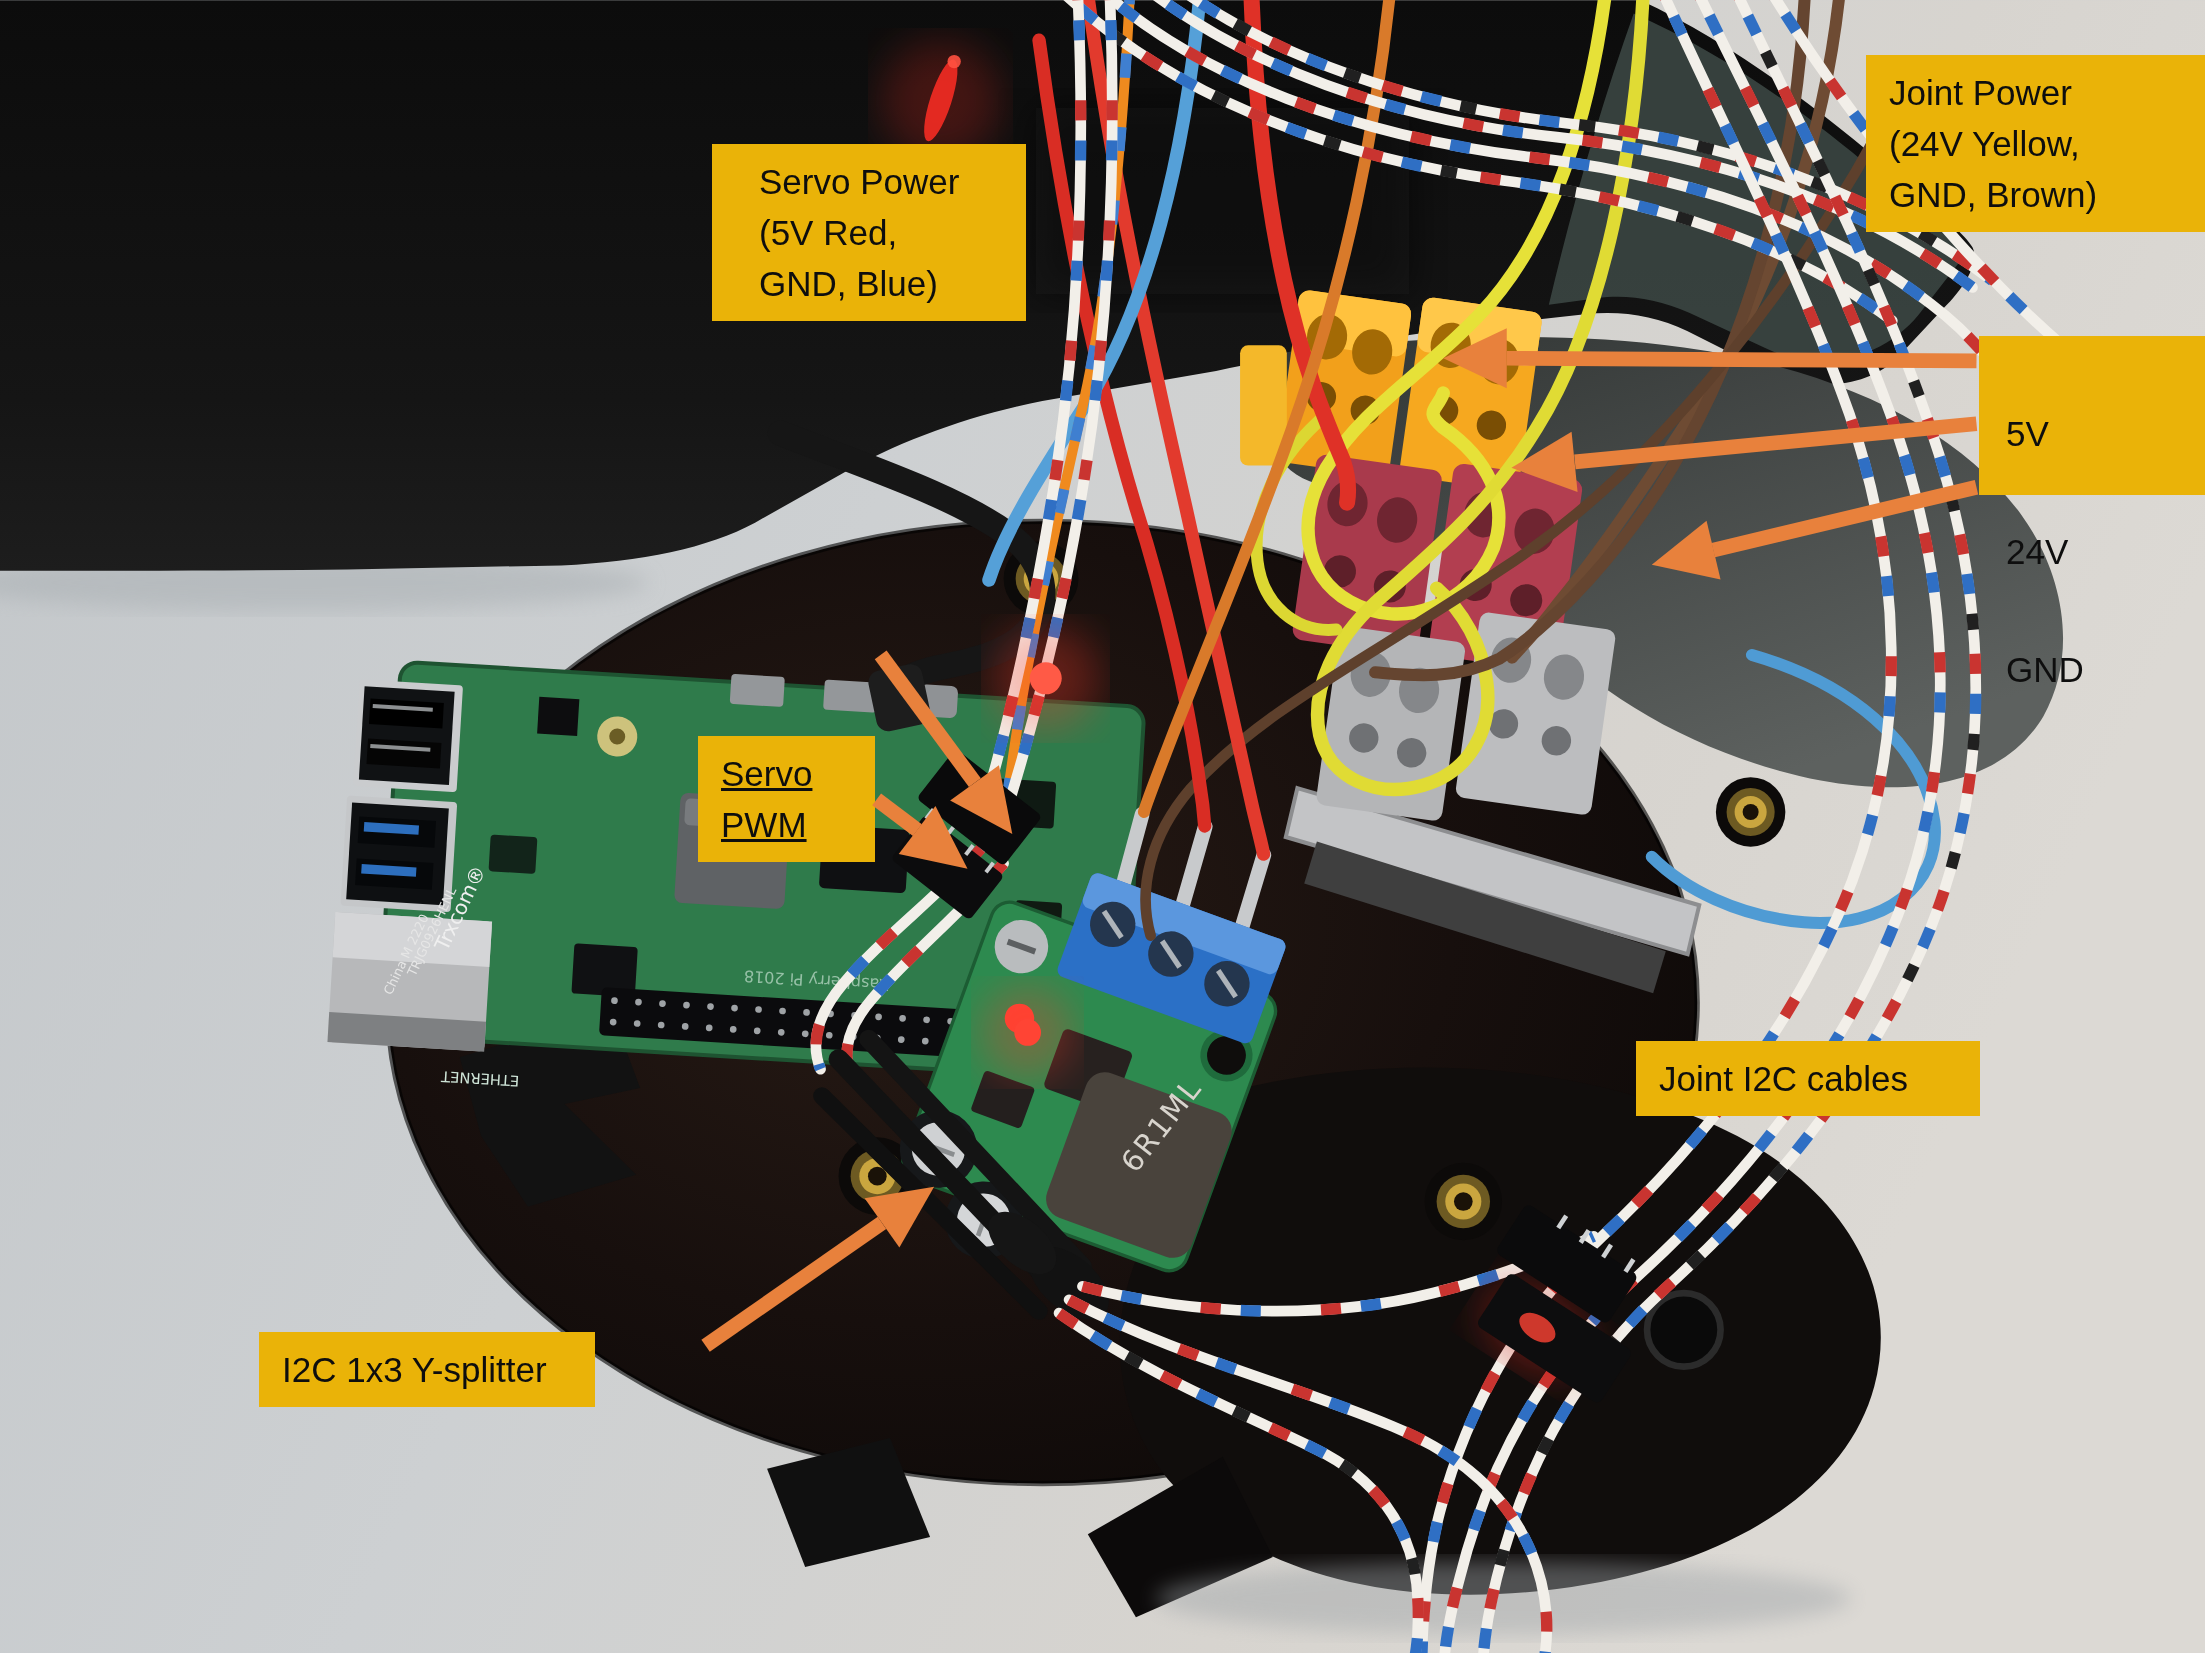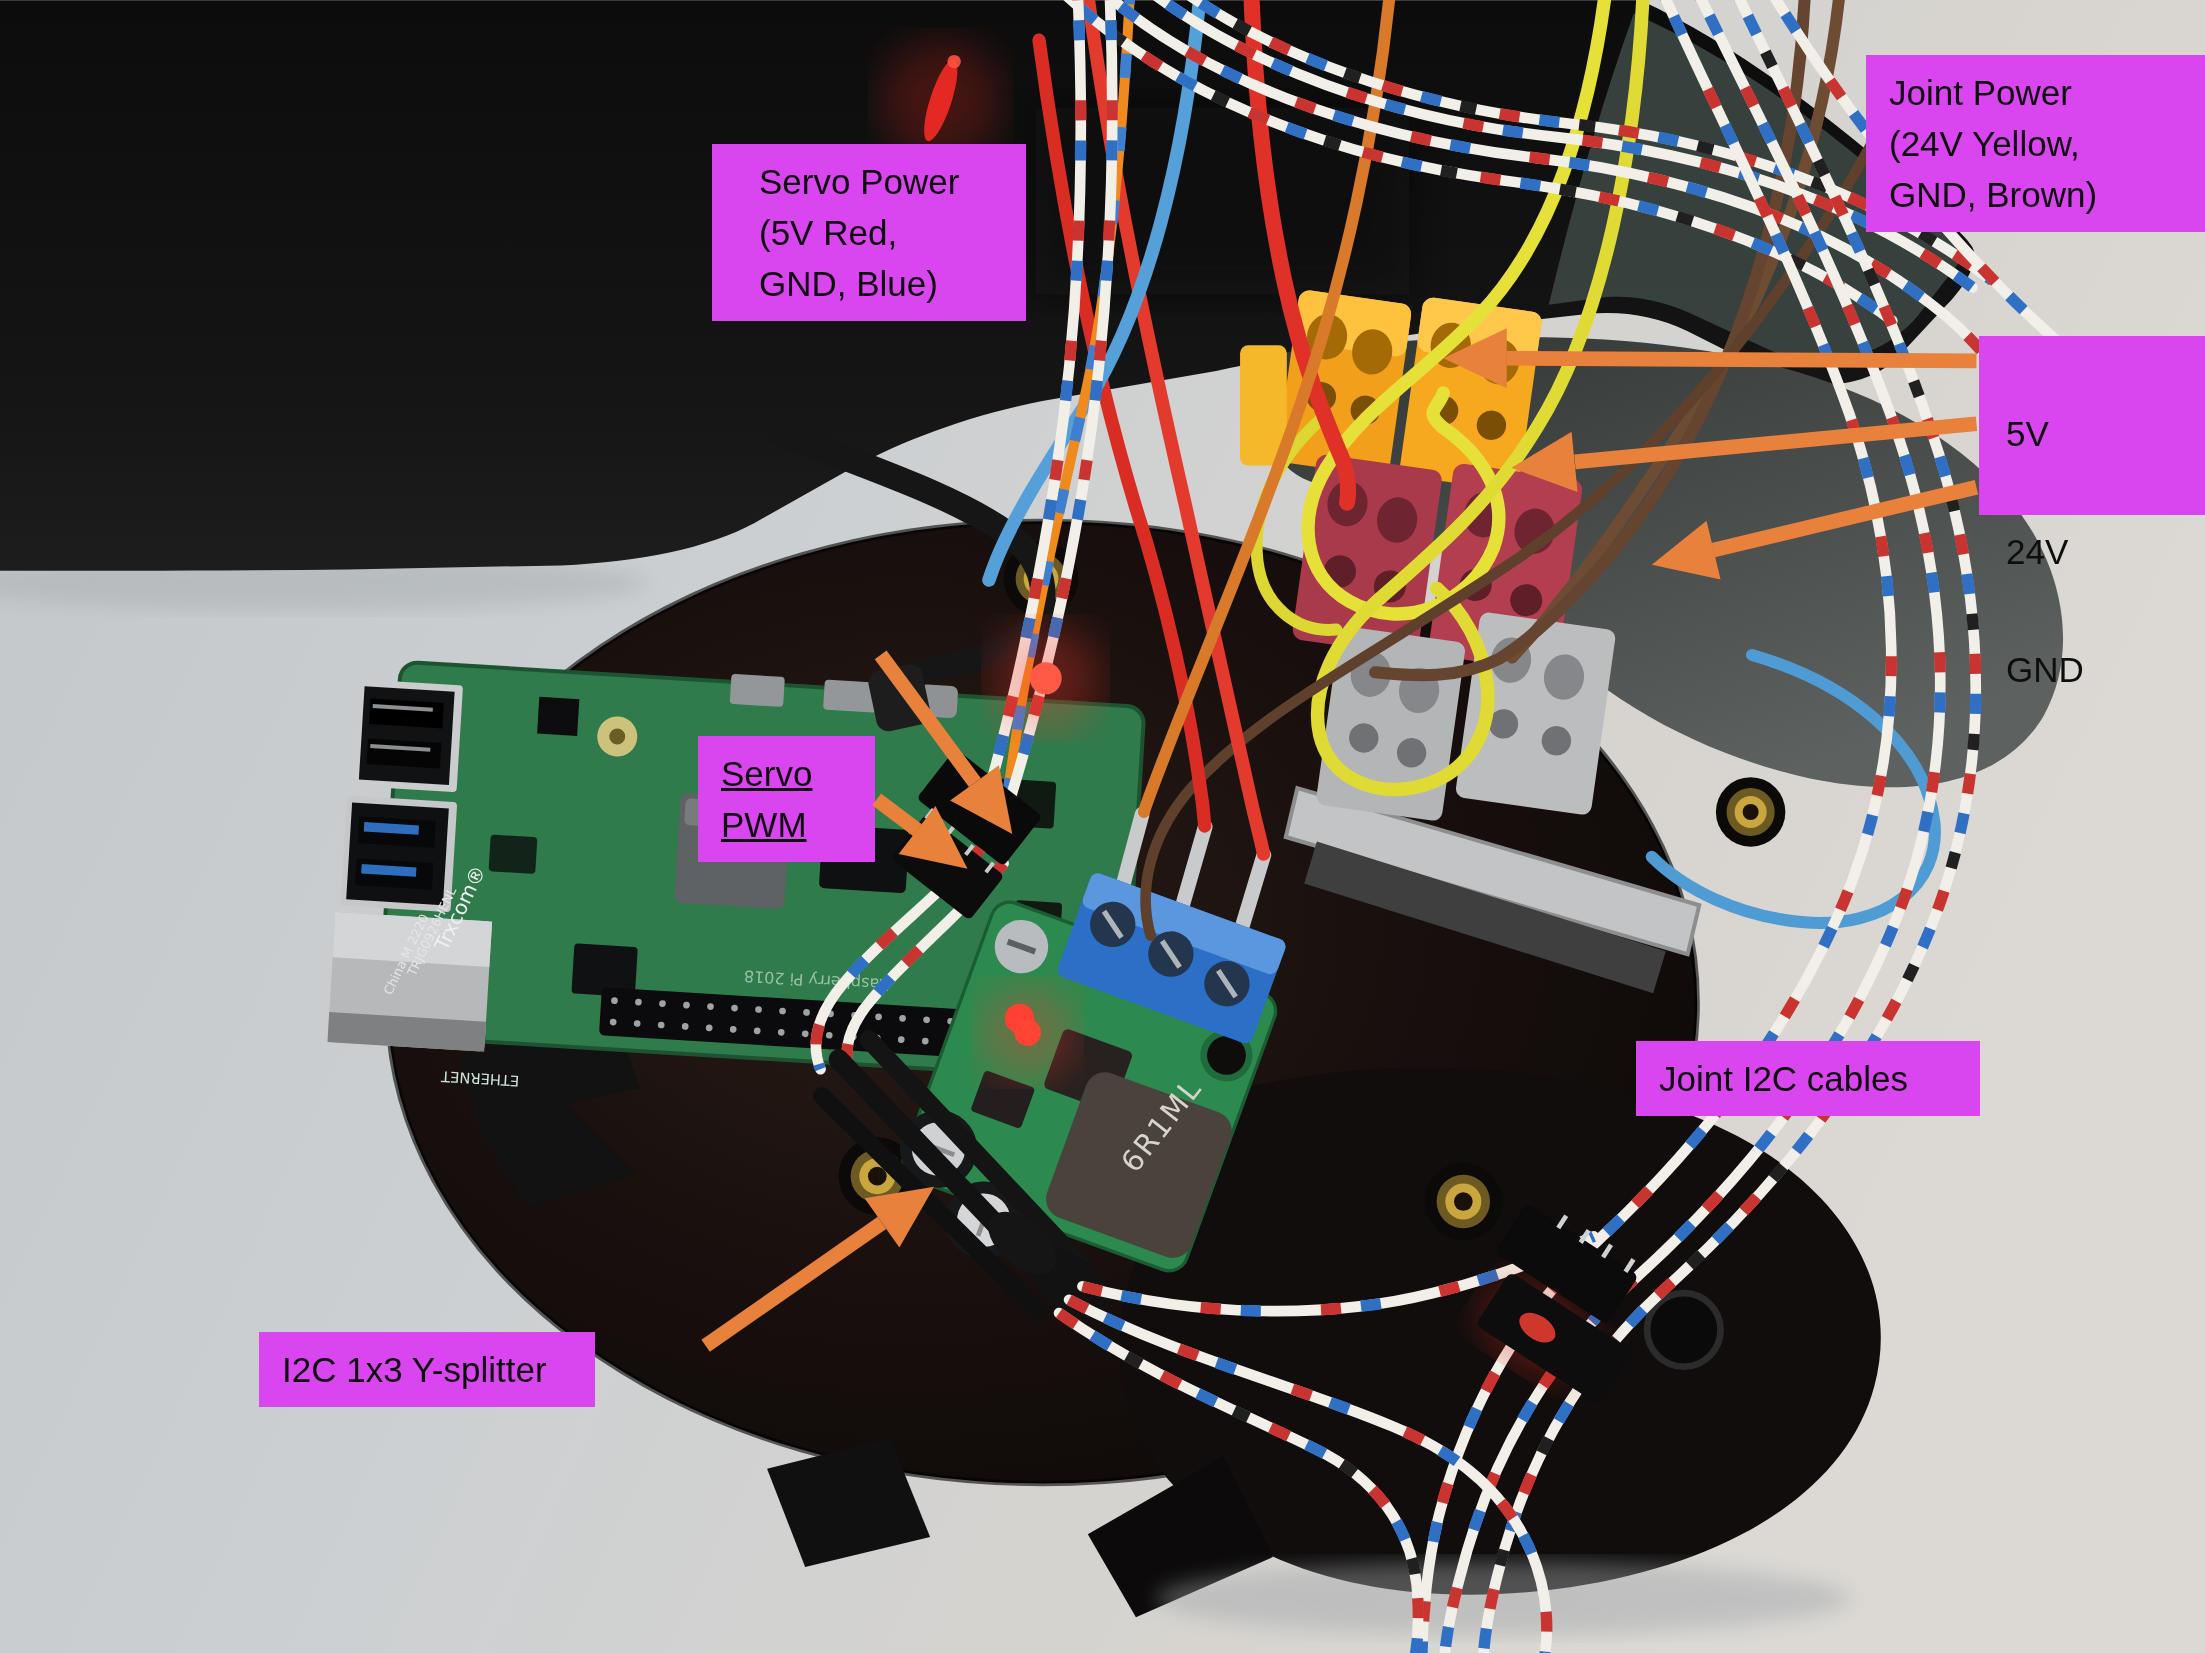--- a/index.html
+++ b/index.html
@@ -1,19 +1,19 @@
 <!DOCTYPE html>
 <html style="font-size:10.7px"><head>
 <meta charset="utf-8">
 <style>
   html,body{margin:0;padding:0;background:#cdd0d2;}
   #stage{position:relative;width:2205px;height:1654px;overflow:hidden;
          font-family:"Liberation Sans",sans-serif;}
   #scene{position:absolute;left:0;top:0;}
-  .label{position:absolute;background:#d946ef;color:#0e0e0e;
+  .label{position:absolute;background:#eab308;color:#0e0e0e;
          font-size:35px;line-height:51px;padding:12px 23px;
          white-space:pre-line;box-sizing:border-box;z-index:20;}
   #label-power-rails{line-height:59px;padding:9.4px 0 6.7px 27px;}
   #arrows{position:absolute;left:0;top:0;z-index:30;}
   .shaft{stroke:#E8813C;stroke-width:22;fill:none;stroke-linecap:butt;}
   .head{fill:#E8813C;stroke:none;}
   .swB{fill:none;stroke:#f2efe9;stroke-width:16;stroke-linecap:round;}
   .swR{fill:none;stroke:#c93430;stroke-width:17;stroke-dasharray:30 150;}
   .swU{fill:none;stroke:#2f6fc4;stroke-width:17;stroke-dasharray:30 150;stroke-dashoffset:-60;}
   .swK{fill:none;stroke:#202020;stroke-width:17;stroke-dasharray:24 156;stroke-dashoffset:-120;}
@@ -427,21 +427,21 @@
 </svg>
 
 <div class="label" id="label-servo-power" style="left:712px;top:144px;width:314px;padding-left:47px;">Servo Power
 (5V Red,
 GND, Blue)</div>
 
 <div class="label" id="label-joint-power" style="left:1866px;top:55px;width:339px;">Joint Power
 (24V Yellow,
 GND, Brown)</div>
 
-<div class="label" id="label-power-rails" style="left:1979px;top:336px;width:226px;height:179px;">
+<div class="label" id="label-power-rails" style="left:1979px;top:336px;width:226px;height:159px;">
   <span style="display:block">5V</span>
   <span style="display:block">24V</span>
   <span style="display:block">GND</span>
 </div>
 
 
 <div class="label" id="label-servo-pwm" style="left:698px;top:736px;width:177px;text-decoration:underline;">Servo
 PWM</div>
 
 <div class="label" id="label-joint-i2c" style="left:1624px;top:1041px;width:344px;margin-left:12px;">Joint I2C cables</div>

